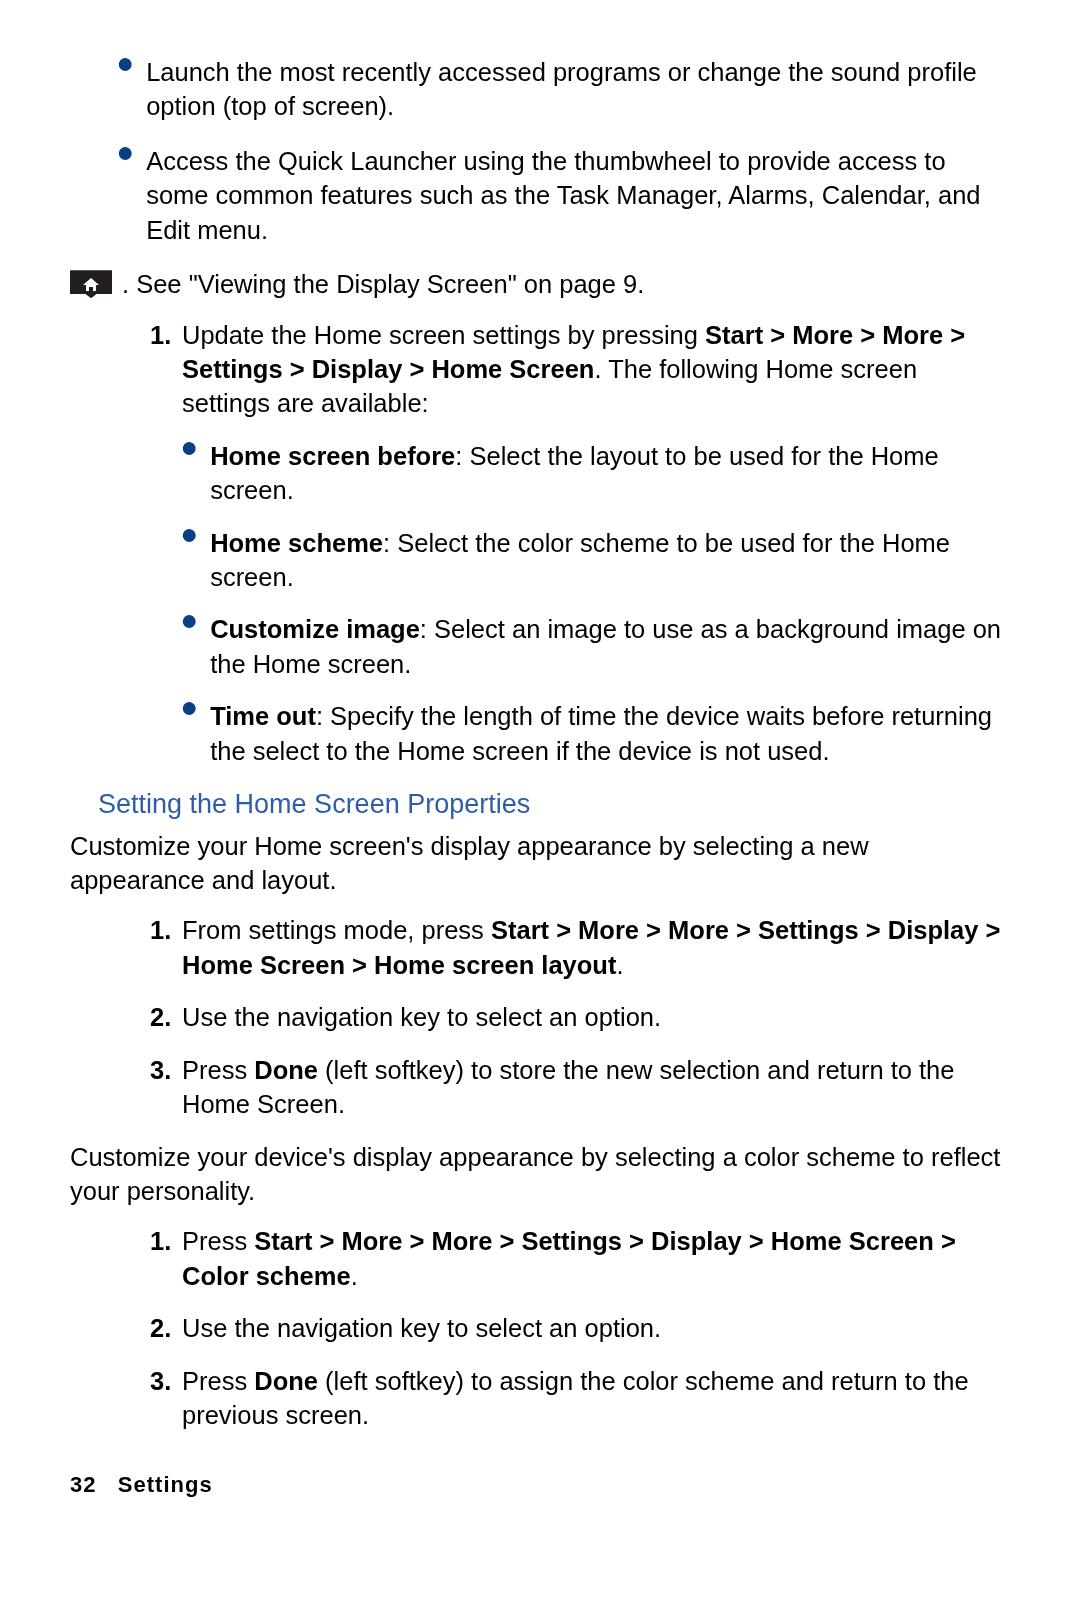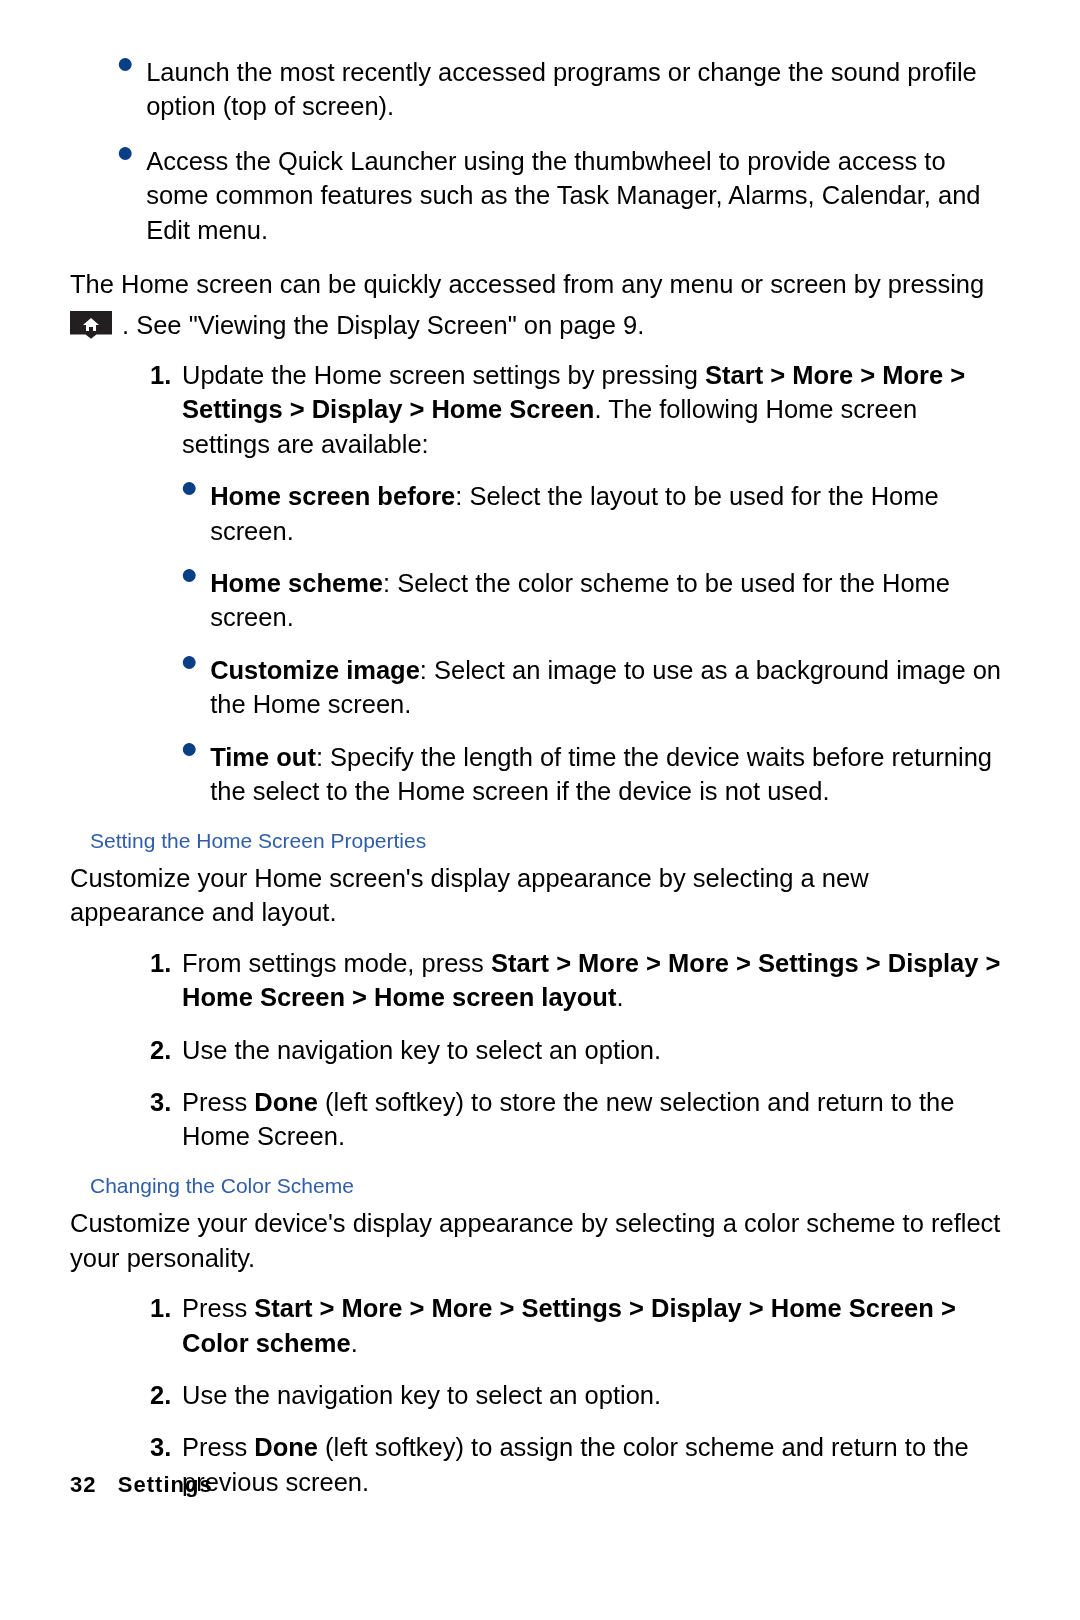--- a/index.html
+++ b/index.html
@@ -76,22 +76,22 @@
     flex: 1;
   }
   .bullet-list-inner {
     margin-left: 30px;
   }
   .bullet-list-inner .bullet-row {
     margin-bottom: 18px;
   }
   .section-h {
     color: #2f5daa;
-    font-size: 21px;
-    margin: 12px 0 6px 20px;
+    font-size: 27px;
+    margin: 12px 0 6px 28px;
   }
   .section-p {
     margin: 6px 0 16px 0;
   }
   .footer {
     position: absolute;
     left: 70px;
     bottom: 120px;
     font-size: 22px;
     font-weight: bold;
@@ -109,21 +109,20 @@
     <div class="bullet-row">
       <span class="bullet-dot">●</span>
       <span class="bullet-text">Launch the most recently accessed programs or change the sound profile option (top of screen).</span>
     </div>
     <div class="bullet-row">
       <span class="bullet-dot">●</span>
       <span class="bullet-text">Access the Quick Launcher using the thumbwheel to provide access to some common features such as the Task Manager, Alarms, Calendar, and Edit menu.</span>
     </div>
   </div>
 
-  <div class="para1">The Home screen can be quickly accessed from any menu or screen by pressing</div>
   <div class="home-icon-line">
     <span class="home-icon">
       <svg width="18" height="13" viewBox="0 0 18 13">
         <path d="M9 0 L17 7 L14 7 L14 13 L11 13 L11 9 L7 9 L7 13 L4 13 L4 7 L1 7 Z" fill="#fff"></path>
       </svg>
     </span>
     <span>. See "Viewing the Display Screen" on page 9.</span>
   </div>
 
   <div class="ol-1">
@@ -169,21 +168,20 @@
       <span class="num-text">Use the navigation key to select an option.</span>
     </div>
     <div class="num-row">
       <span class="num">3.</span>
       <span class="num-text">
         <span>Press </span><span class="b">Done</span><span> (left softkey) to store the new selection and return to the Home Screen.</span>
       </span>
     </div>
   </div>
 
-  <div class="section-h">Changing the Color Scheme</div>
   <div class="section-p">Customize your device's display appearance by selecting a color scheme to reflect your personality.</div>
 
   <div class="ol-1">
     <div class="num-row">
       <span class="num">1.</span>
       <span class="num-text">
         <span>Press </span><span class="b">Start &gt; More &gt; More &gt; Settings &gt; Display &gt; Home Screen &gt; Color scheme</span><span>.</span>
       </span>
     </div>
     <div class="num-row">

